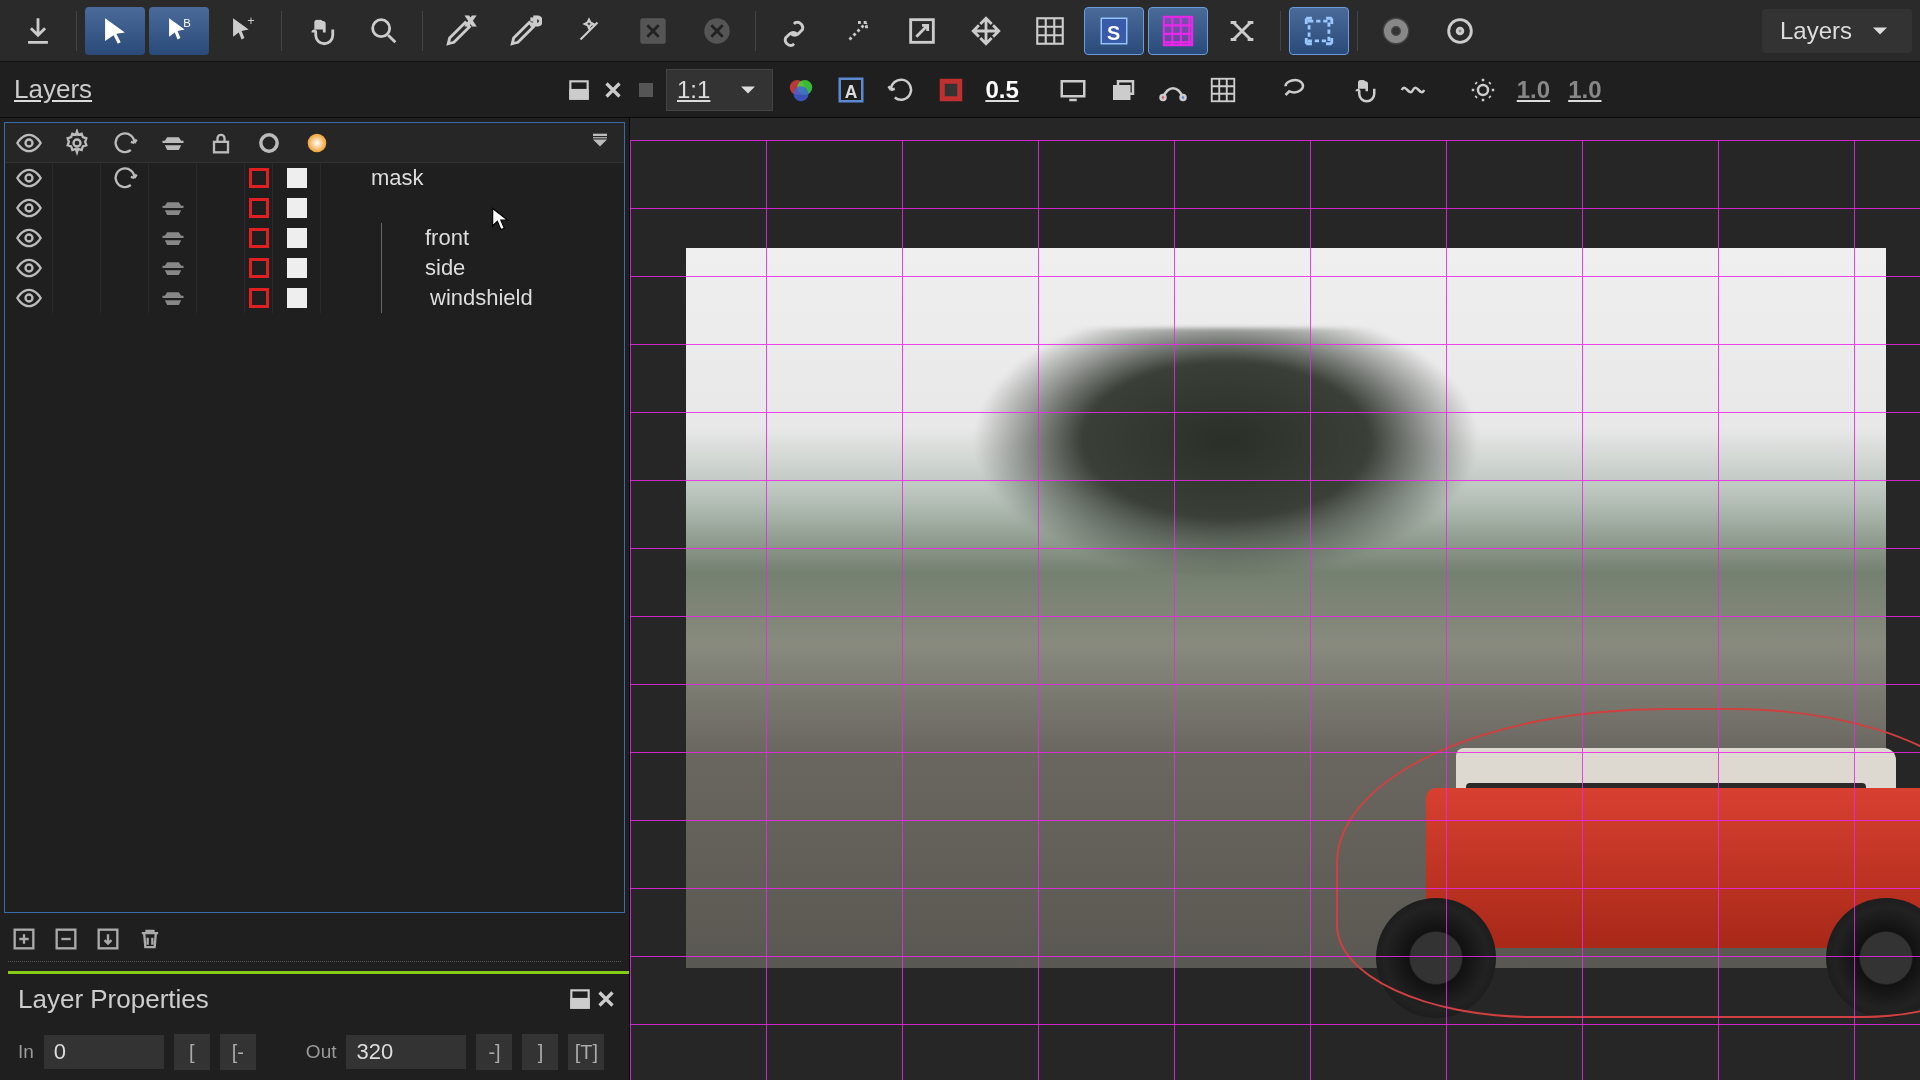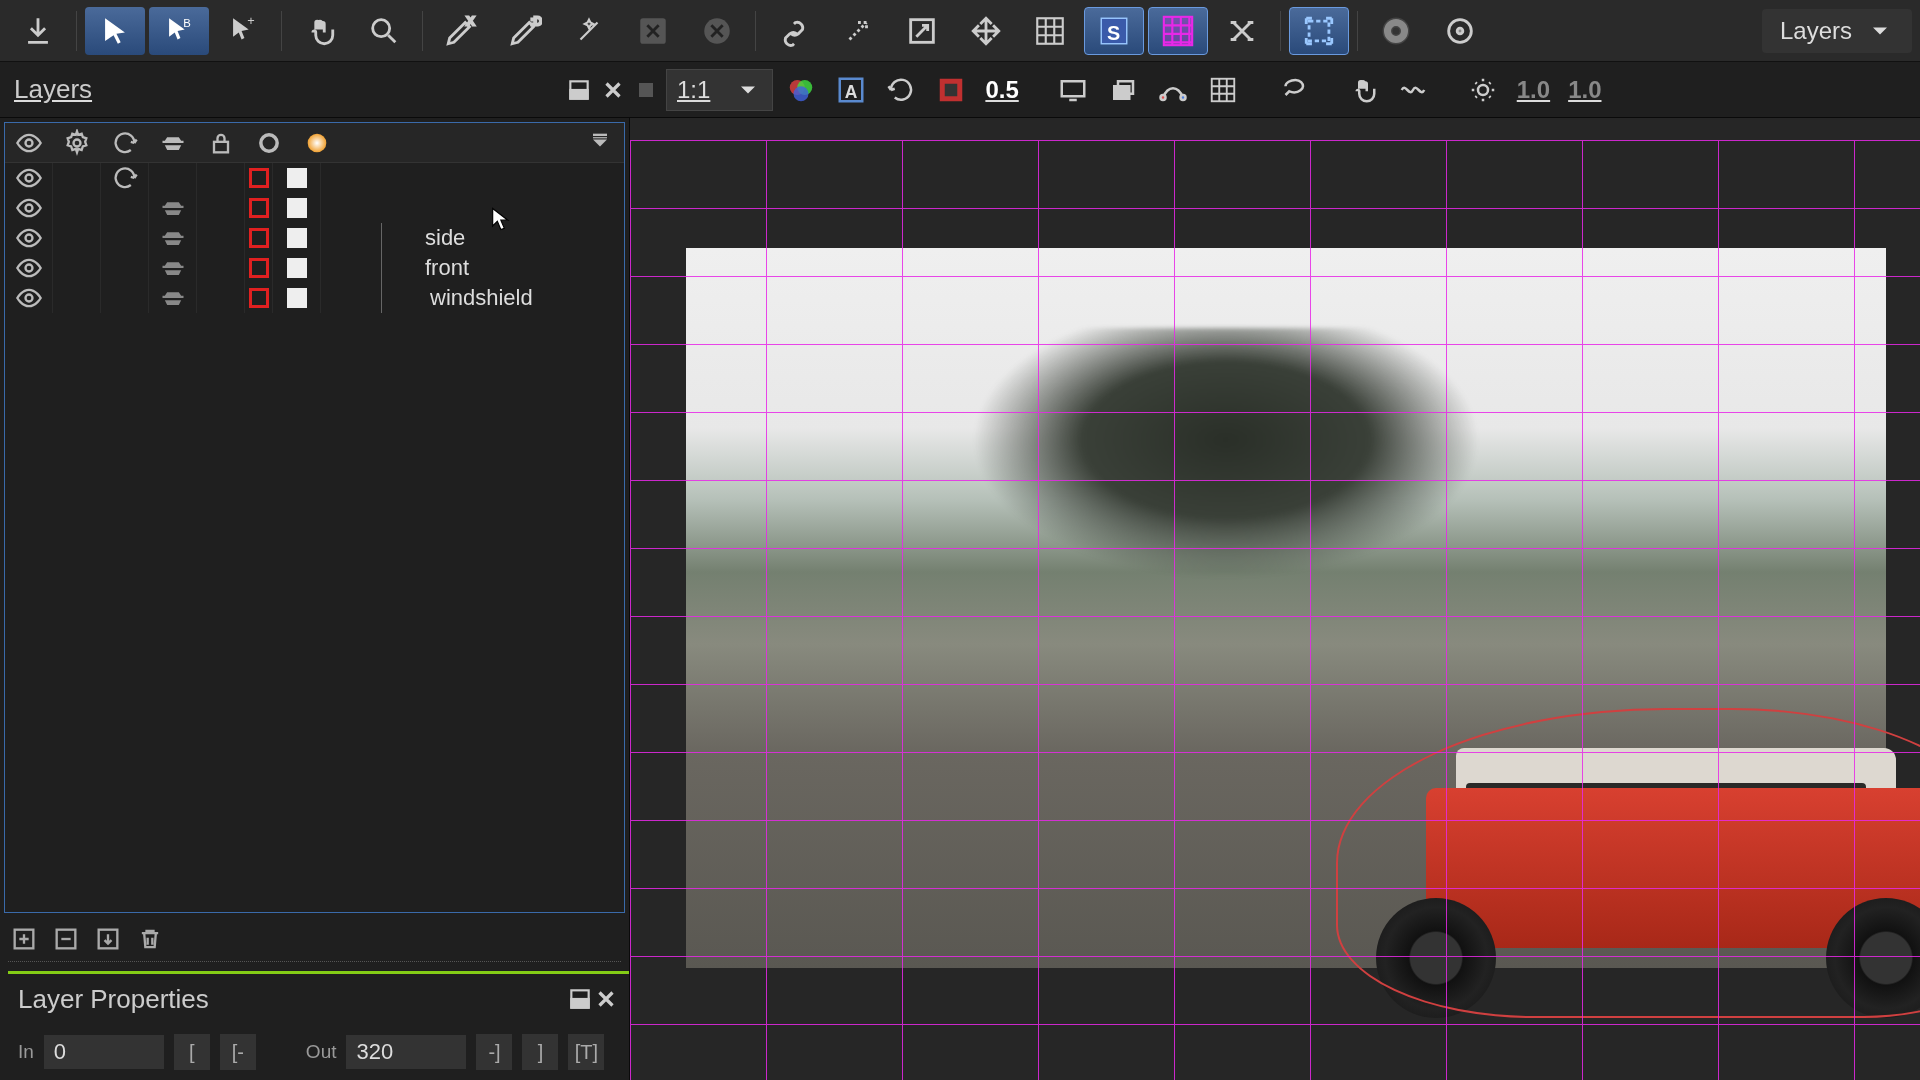--- a/index.html
+++ b/index.html
@@ -660,20 +660,21 @@
                 </svg>
               </div>
             <div class="cell w48"></div>
             <div class="cell w48"></div>
             <div class="cell w28">
                 <div class="swatch-r"></div>
               </div>
             <div class="cell w48">
                 <div class="swatch-w"></div>
               </div>
+            <div class="name-area indent1">mask</div>
           </div>
 
           <div class="layer-row selected">
             <div class="cell w48 eye">
                 <svg viewBox="0 0 24 24" fill="none" stroke="#bbb" stroke-width="2">
                   <path d="M2 12s4-7 10-7 10 7 10 7-4 7-10 7S2 12 2 12z"></path>
                   <circle cx="12" cy="12" r="3"></circle>
                 </svg>
               </div>
             <div class="cell w48"></div>
@@ -708,21 +709,21 @@
               </div>
             <div class="cell w48"></div>
             <div class="cell w28">
                 <div class="swatch-r"></div>
               </div>
             <div class="cell w48">
                 <div class="swatch-w"></div>
               </div>
             <div class="name-area">
                 <div class="tree-line" style="margin-left:60px"></div>
-                <span style="margin-left:20px">side</span>
+                <span style="margin-left:20px">front</span>
               </div>
           </div>
 
           <div class="layer-row">
             <div class="cell w48 eye">
                 <svg viewBox="0 0 24 24" fill="none" stroke="#bbb" stroke-width="2">
                   <path d="M2 12s4-7 10-7 10 7 10 7-4 7-10 7S2 12 2 12z"></path>
                   <circle cx="12" cy="12" r="3"></circle>
                 </svg>
               </div>
@@ -735,21 +736,21 @@
               </div>
             <div class="cell w48"></div>
             <div class="cell w28">
                 <div class="swatch-r"></div>
               </div>
             <div class="cell w48">
                 <div class="swatch-w"></div>
               </div>
             <div class="name-area">
                 <div class="tree-line" style="margin-left:60px"></div>
-                <span style="margin-left:20px">front</span>
+                <span style="margin-left:20px">side</span>
               </div>
           </div>
 
           <div class="layer-row">
             <div class="cell w48 eye">
                 <svg viewBox="0 0 24 24" fill="none" stroke="#bbb" stroke-width="2">
                   <path d="M2 12s4-7 10-7 10 7 10 7-4 7-10 7S2 12 2 12z"></path>
                   <circle cx="12" cy="12" r="3"></circle>
                 </svg>
               </div>

